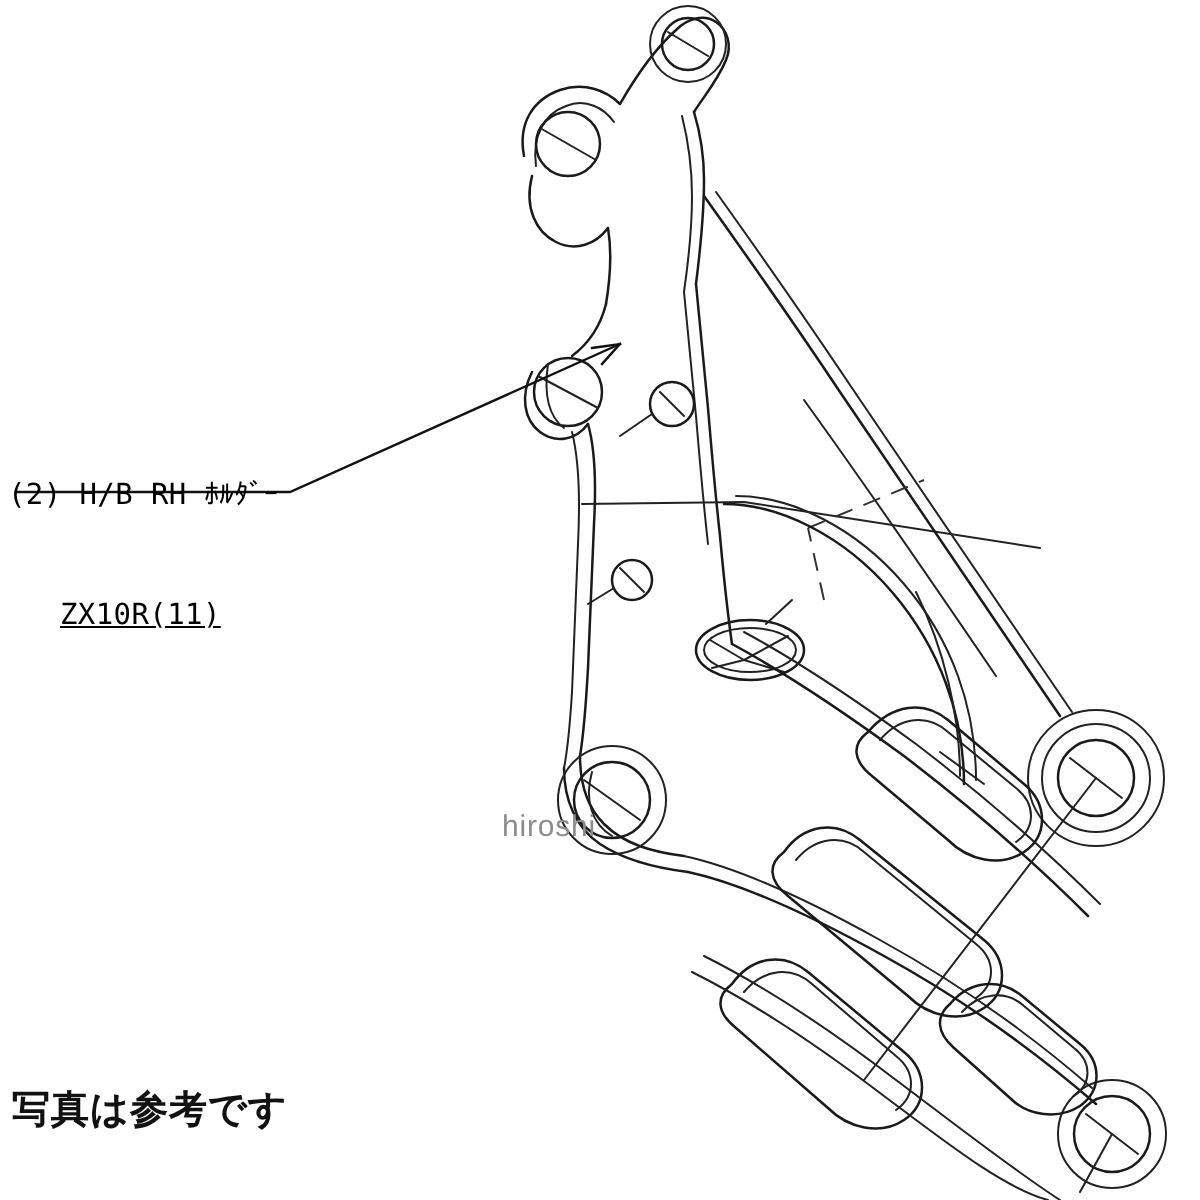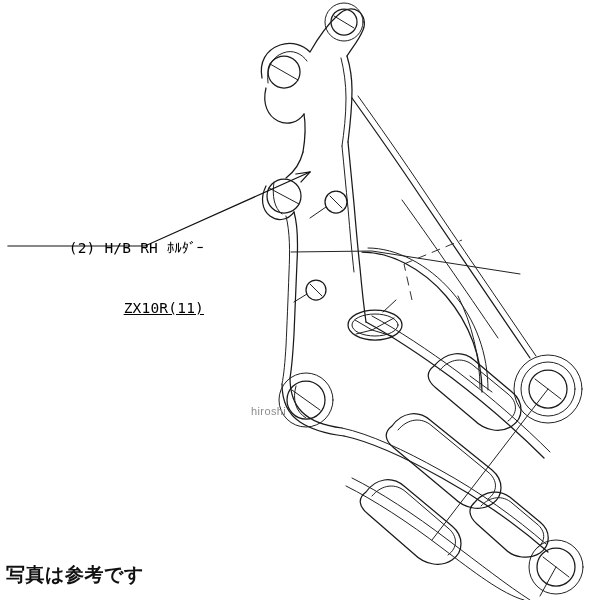--- a/index.html
+++ b/index.html
@@ -11,21 +11,20 @@
     width: 600px;
     height: 600px;
     font-family: "Liberation Sans", sans-serif;
     overflow: hidden;
   }
   #page {
     position: relative;
     width: 600px;
     height: 566px;
     background: #ffffff;
-    text-align: right;
   }
   #drawing {
     position: absolute;
     left: 0;
     top: 0;
     width: 600px;
     height: 600px;
   }
   .part-line {
     fill: none;
@@ -66,33 +65,33 @@
     color: #000000;
     white-space: pre;
   }
   .callout-line2 {
     padding-left: 26px;
     text-decoration: underline;
   }
   .footer-note {
     position: absolute;
     left: 6px;
-    top: 562px;
+    top: 542px;
     font-family: "DejaVu Sans", sans-serif;
     font-size: 19px;
     font-weight: 700;
     color: #111111;
     letter-spacing: 0.5px;
   }
   .watermark {
     position: absolute;
     left: 251px;
     top: 405px;
     font-family: "Liberation Sans", sans-serif;
-    font-size: 11px;
+    font-size: 15px;
     color: #8c8c8c;
     letter-spacing: 0.4px;
   }
 </style>
 </head>
 <body>
 
 <div id="page">
 
   <svg id="drawing" viewBox="0 0 600 600">

